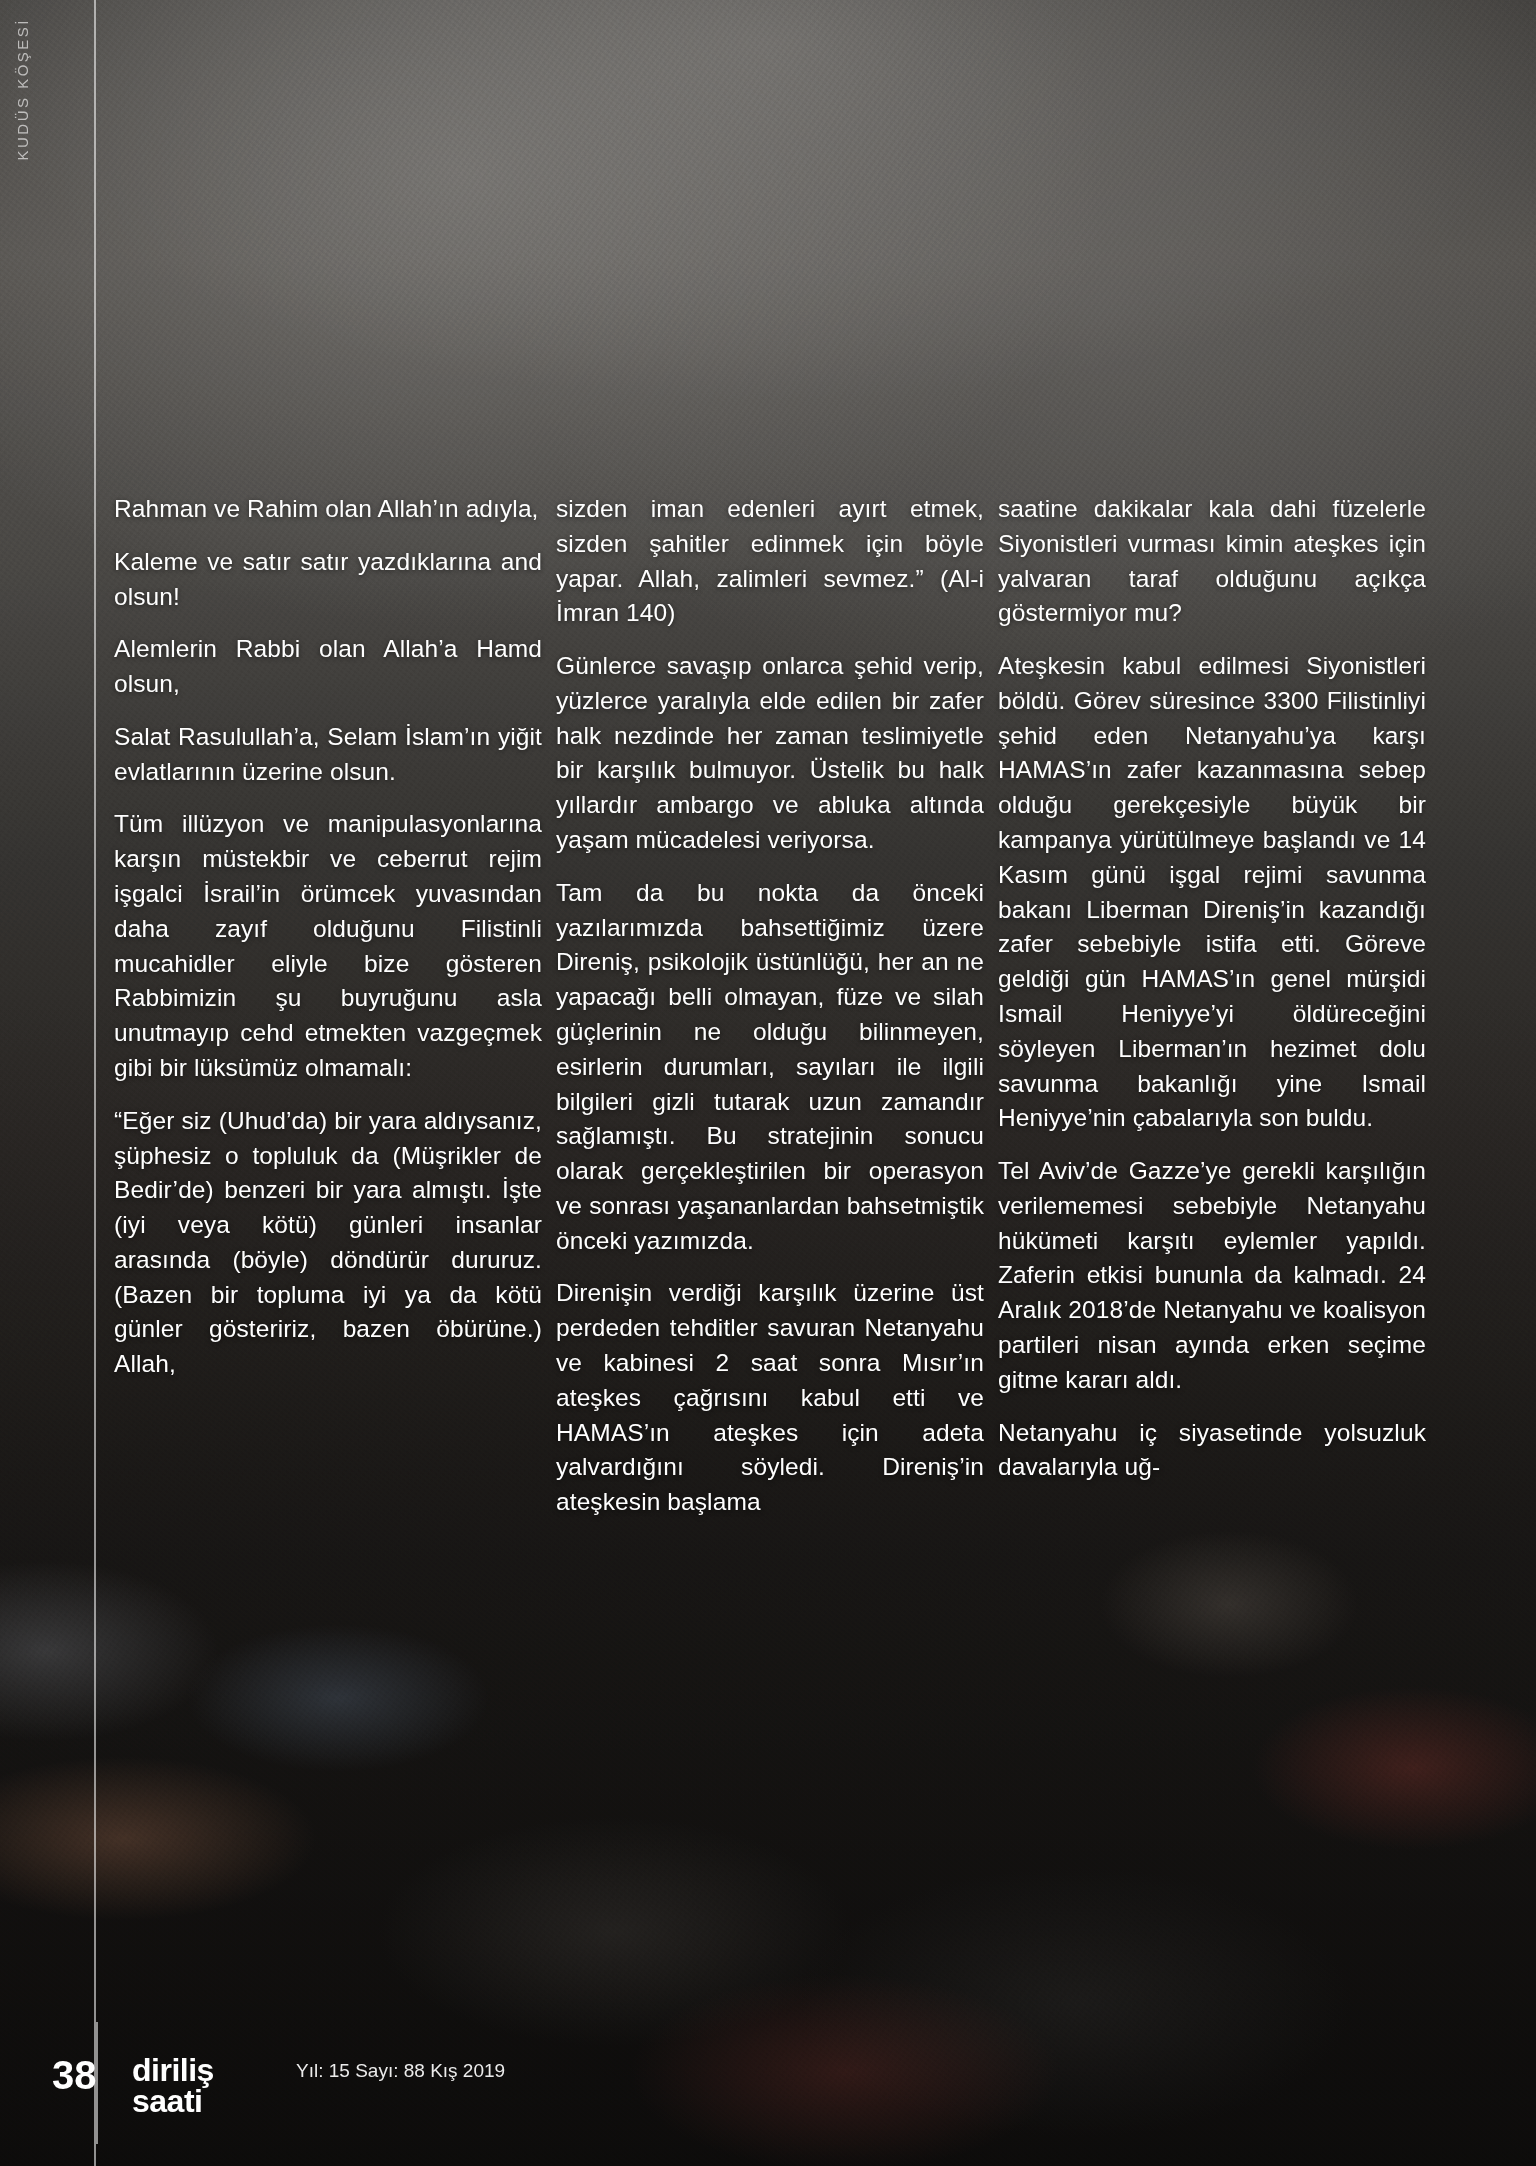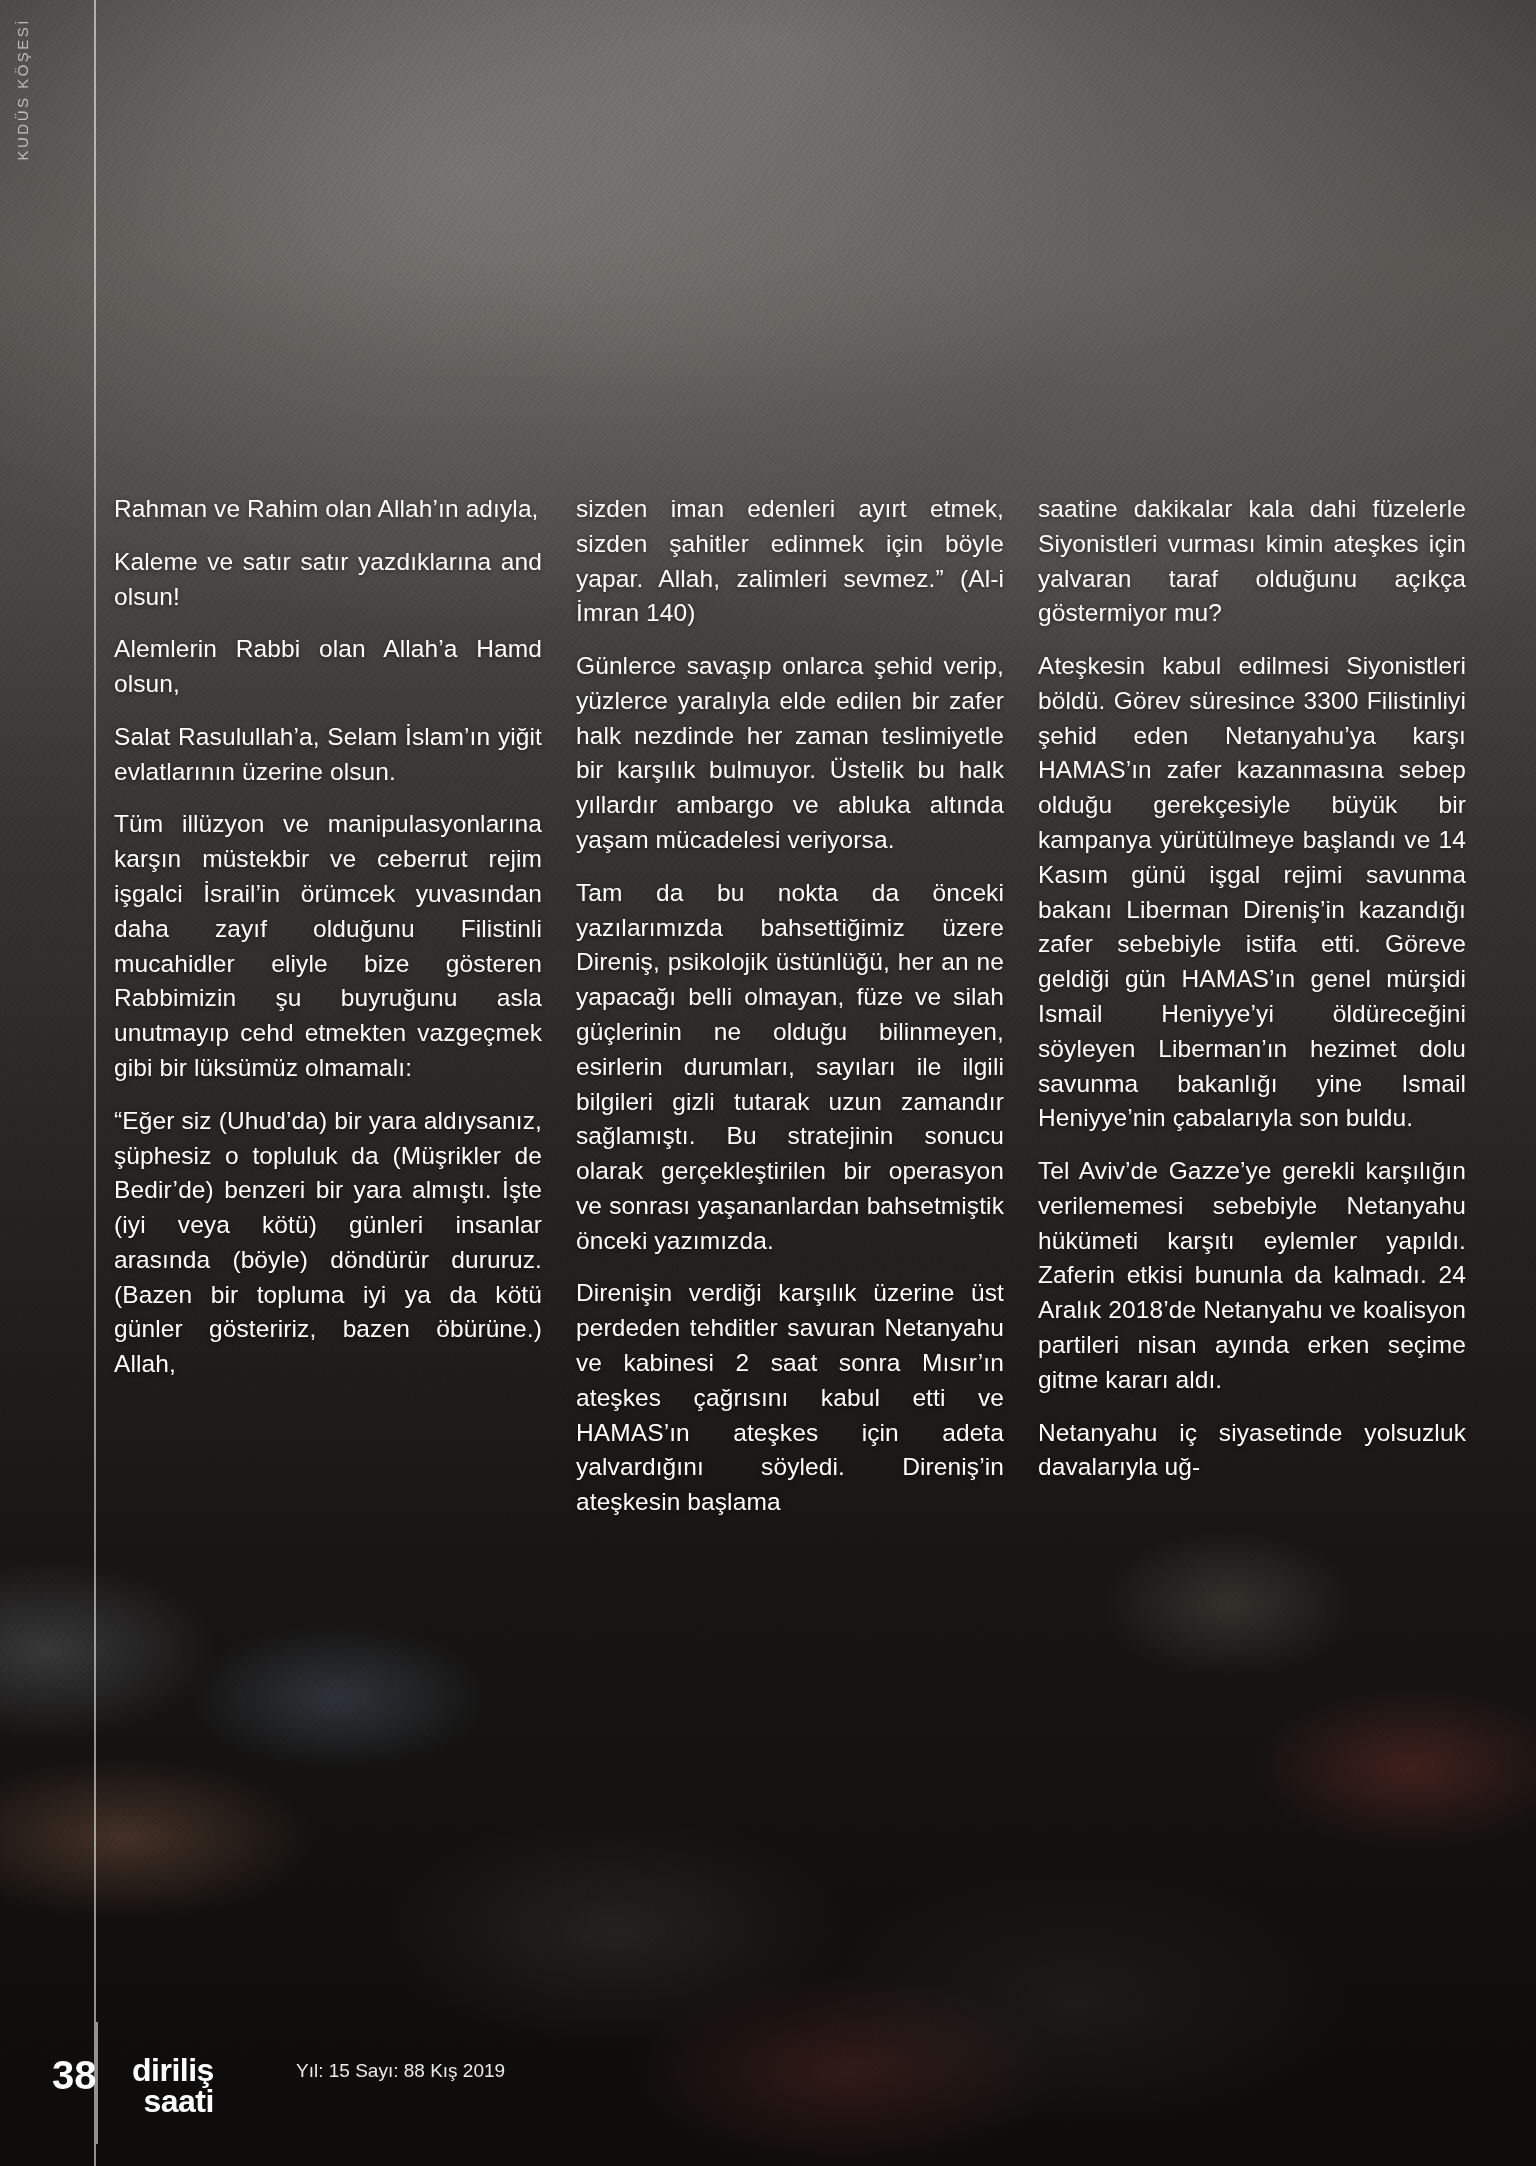--- a/index.html
+++ b/index.html
@@ -123,21 +123,21 @@
     font-weight: 400;
   }
 
   
   .columns {
     position: absolute;
     left: 114px;
     top: 492px;
     width: 1370px;
     display: flex;
-    gap: 34px;
+    gap: 14px;
   }
   .col {
     width: 428px;
   }
   .col p {
     color: #ffffff;
     font-size: 24.5px;
     line-height: 1.42;
     margin: 0 0 18px 0;
     text-align: justify;
@@ -181,21 +181,21 @@
   .logo {
     position: absolute;
     left: 132px;
     bottom: 50px;
     color: #ffffff;
     font-size: 32px;
     font-weight: 700;
     line-height: 0.95;
     letter-spacing: -0.5px;
   }
-  .logo .l2 { display: block; text-align: right; }
+  .logo .l2 { display: block; }
   .issue {
     position: absolute;
     left: 296px;
     bottom: 84px;
     color: rgba(255,255,255,0.92);
     font-size: 19px;
     font-weight: 500;
   }
 </style>
 </head>

